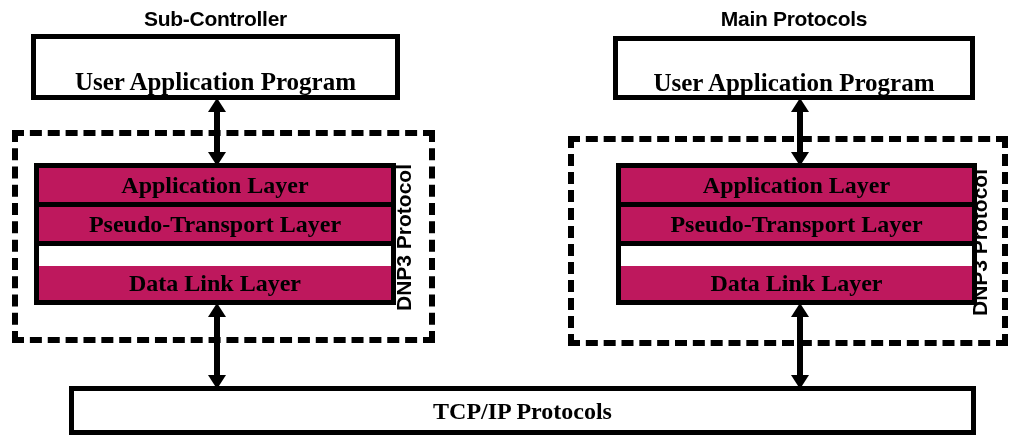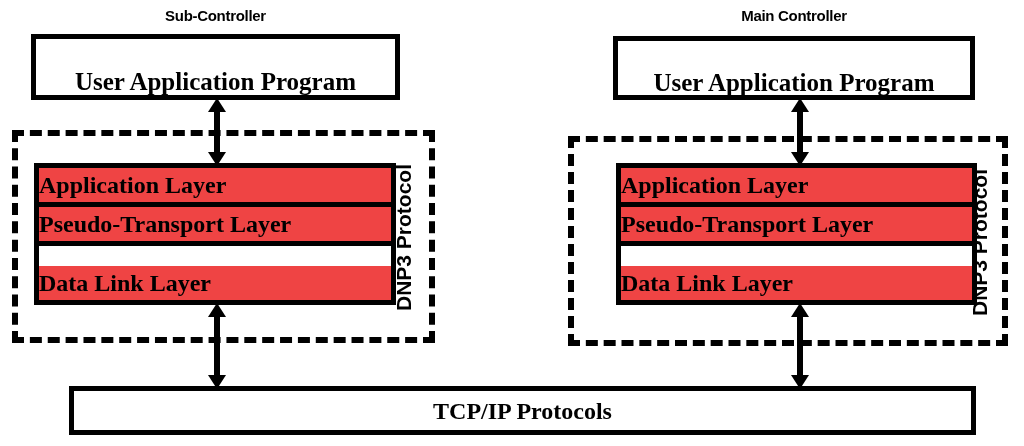--- a/index.html
+++ b/index.html
@@ -14,21 +14,21 @@
     background: #ffffff;
     overflow: hidden;
     font-family: "Liberation Serif", serif;
   }
 
   
   .group-title {
     position: absolute;
     font-family: "Liberation Sans", sans-serif;
     font-weight: bold;
-    font-size: 15px;
+    font-size: 21px;
     color: #000000;
     text-align: center;
     letter-spacing: -0.3px;
     white-space: nowrap;
     line-height: 1;
   }
 
   
   .solid-box {
     position: absolute;
@@ -56,22 +56,23 @@
     border: 5px solid #000000;
     background: #ffffff;
     display: flex;
     flex-direction: column;
   }
   .layer-row {
     flex: 1 1 0;
     box-sizing: border-box;
     display: flex;
     align-items: center;
+    justify-content: center;
     border-bottom: 5px solid #000000;
-    background: #ef4444;
+    background: #be185d;
   }
   .layer-row:last-child {
     border-bottom: none;
     margin-top: 20px;
   }
   .layer-label {
     font-family: "Liberation Serif", serif;
     font-weight: bold;
     font-size: 24px;
     color: #000000;
@@ -155,21 +156,21 @@
       <span class="layer-label">Data Link Layer</span>
     </div>
   </div>
 
   <svg class="arrow-svg" style="left:206px; top:303px;" width="22" height="86" viewBox="0 0 22 86">
     <line x1="11" y1="8" x2="11" y2="78" stroke="#000000" stroke-width="6"></line>
     <polygon points="11,0 2,14 20,14" fill="#000000"></polygon>
     <polygon points="11,86 2,72 20,72" fill="#000000"></polygon>
   </svg>
 
-  <div class="group-title" style="left:613px; top:8px; width:362px;">Main Controller</div>
+  <div class="group-title" style="left:613px; top:8px; width:362px;">Main Protocols</div>
 
   <div class="solid-box" style="left:613px; top:36px; width:362px; height:64px;">
     <span class="box-label">User Application Program</span>
   </div>
 
   <svg class="arrow-svg" style="left:789px; top:98px;" width="22" height="68" viewBox="0 0 22 68">
     <line x1="11" y1="8" x2="11" y2="60" stroke="#000000" stroke-width="6"></line>
     <polygon points="11,0 2,14 20,14" fill="#000000"></polygon>
     <polygon points="11,68 2,54 20,54" fill="#000000"></polygon>
   </svg>

